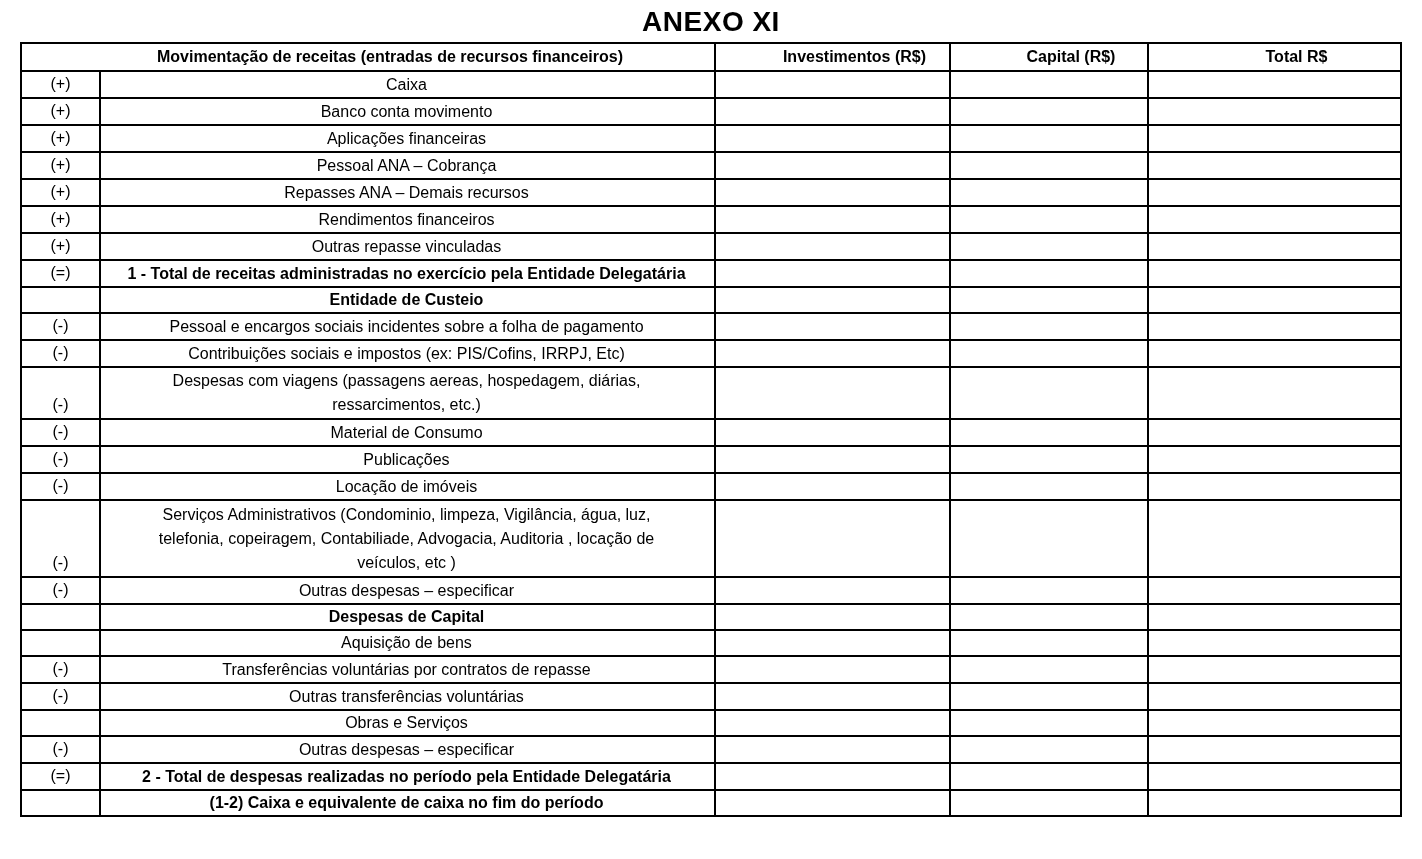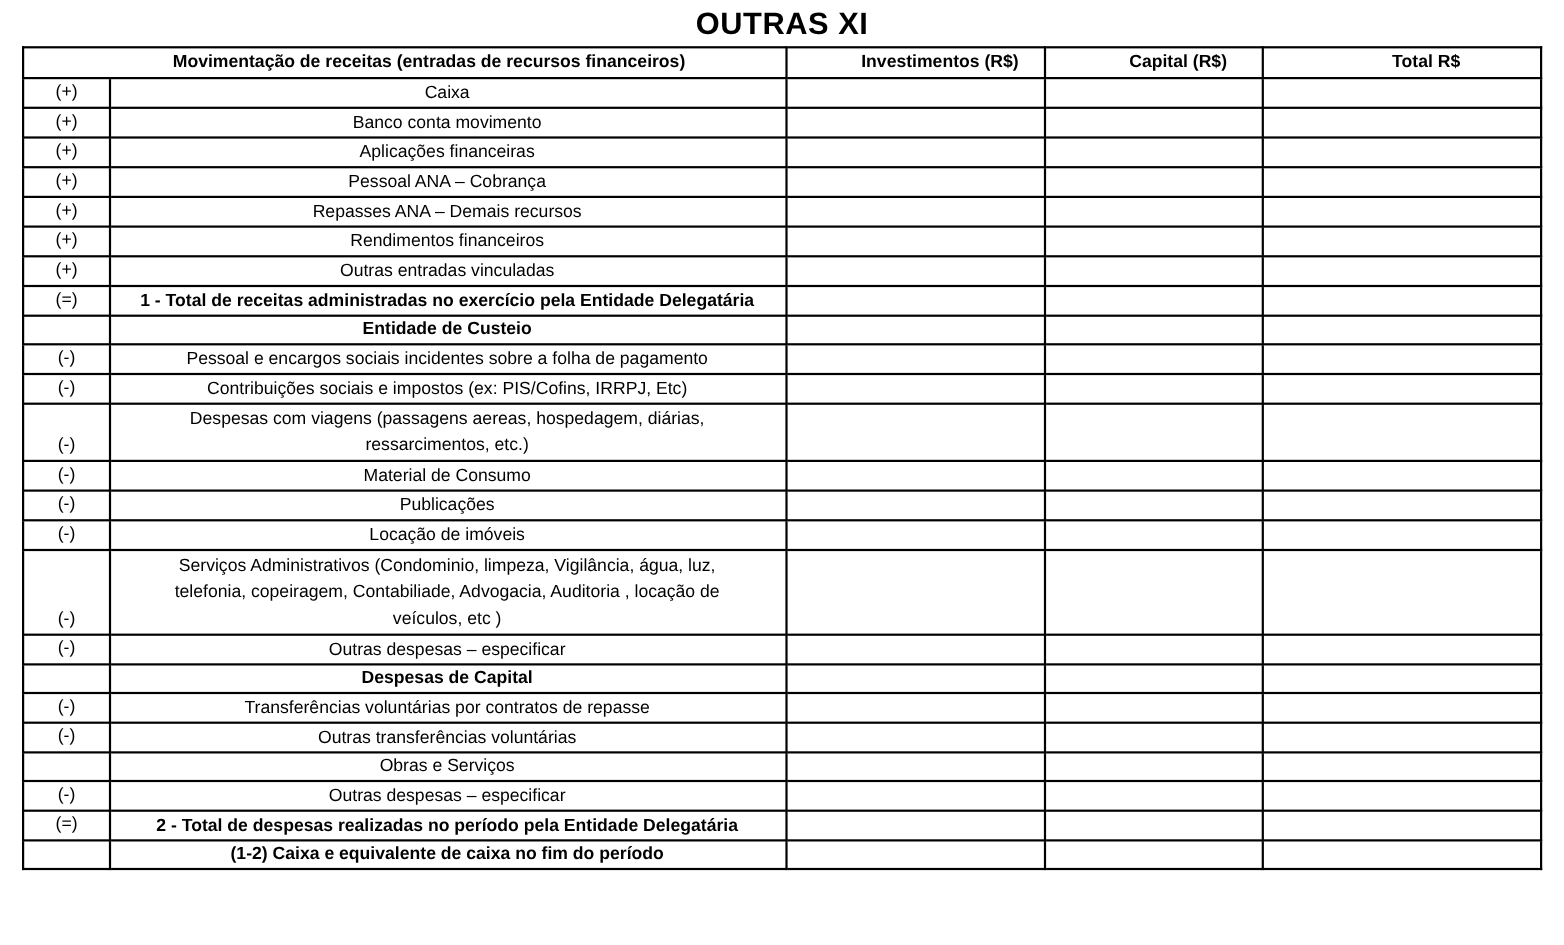--- a/index.html
+++ b/index.html
@@ -15,21 +15,21 @@
   .report tbody tr.h3 { height:77px; }
   td.sign { text-align:center; vertical-align:bottom; padding-bottom:1px; }
   td.desc { text-align:center; vertical-align:middle; white-space:pre-line; padding-left:2px; }
   td.val { vertical-align:middle; }
   tr.b td.desc { font-weight:bold; }
 </style>
 </head>
 <body>
 
 <div class="page">
-  <div class="title">OUTRAS XI</div>
+  <div class="title">ANEXO XI</div>
 
   <table class="report">
     <colgroup>
       <col style="width:79px">
         <col style="width:615px">
         <col style="width:235px">
         <col style="width:198px">
         <col style="width:253px">
     </colgroup>
     <thead>
@@ -78,21 +78,21 @@
         </tr>
       <tr>
           <td class="sign">(+)</td>
           <td class="desc">Rendimentos financeiros</td>
           <td class="val"></td>
           <td class="val"></td>
           <td class="val"></td>
         </tr>
       <tr>
           <td class="sign">(+)</td>
-          <td class="desc">Outras entradas vinculadas</td>
+          <td class="desc">Outras repasse vinculadas</td>
           <td class="val"></td>
           <td class="val"></td>
           <td class="val"></td>
         </tr>
       <tr class="b">
           <td class="sign">(=)</td>
           <td class="desc">1 - Total de receitas administradas no exercício pela Entidade Delegatária</td>
           <td class="val"></td>
           <td class="val"></td>
           <td class="val"></td>
@@ -159,20 +159,27 @@
       <tr>
           <td class="sign">(-)</td>
           <td class="desc">Outras despesas – especificar</td>
           <td class="val"></td>
           <td class="val"></td>
           <td class="val"></td>
         </tr>
       <tr class="b">
           <td class="sign"></td>
           <td class="desc">Despesas de Capital</td>
+          <td class="val"></td>
+          <td class="val"></td>
+          <td class="val"></td>
+        </tr>
+      <tr>
+          <td class="sign"></td>
+          <td class="desc">Aquisição de bens</td>
           <td class="val"></td>
           <td class="val"></td>
           <td class="val"></td>
         </tr>
       <tr>
           <td class="sign">(-)</td>
           <td class="desc">Transferências voluntárias por contratos de repasse</td>
           <td class="val"></td>
           <td class="val"></td>
           <td class="val"></td>

